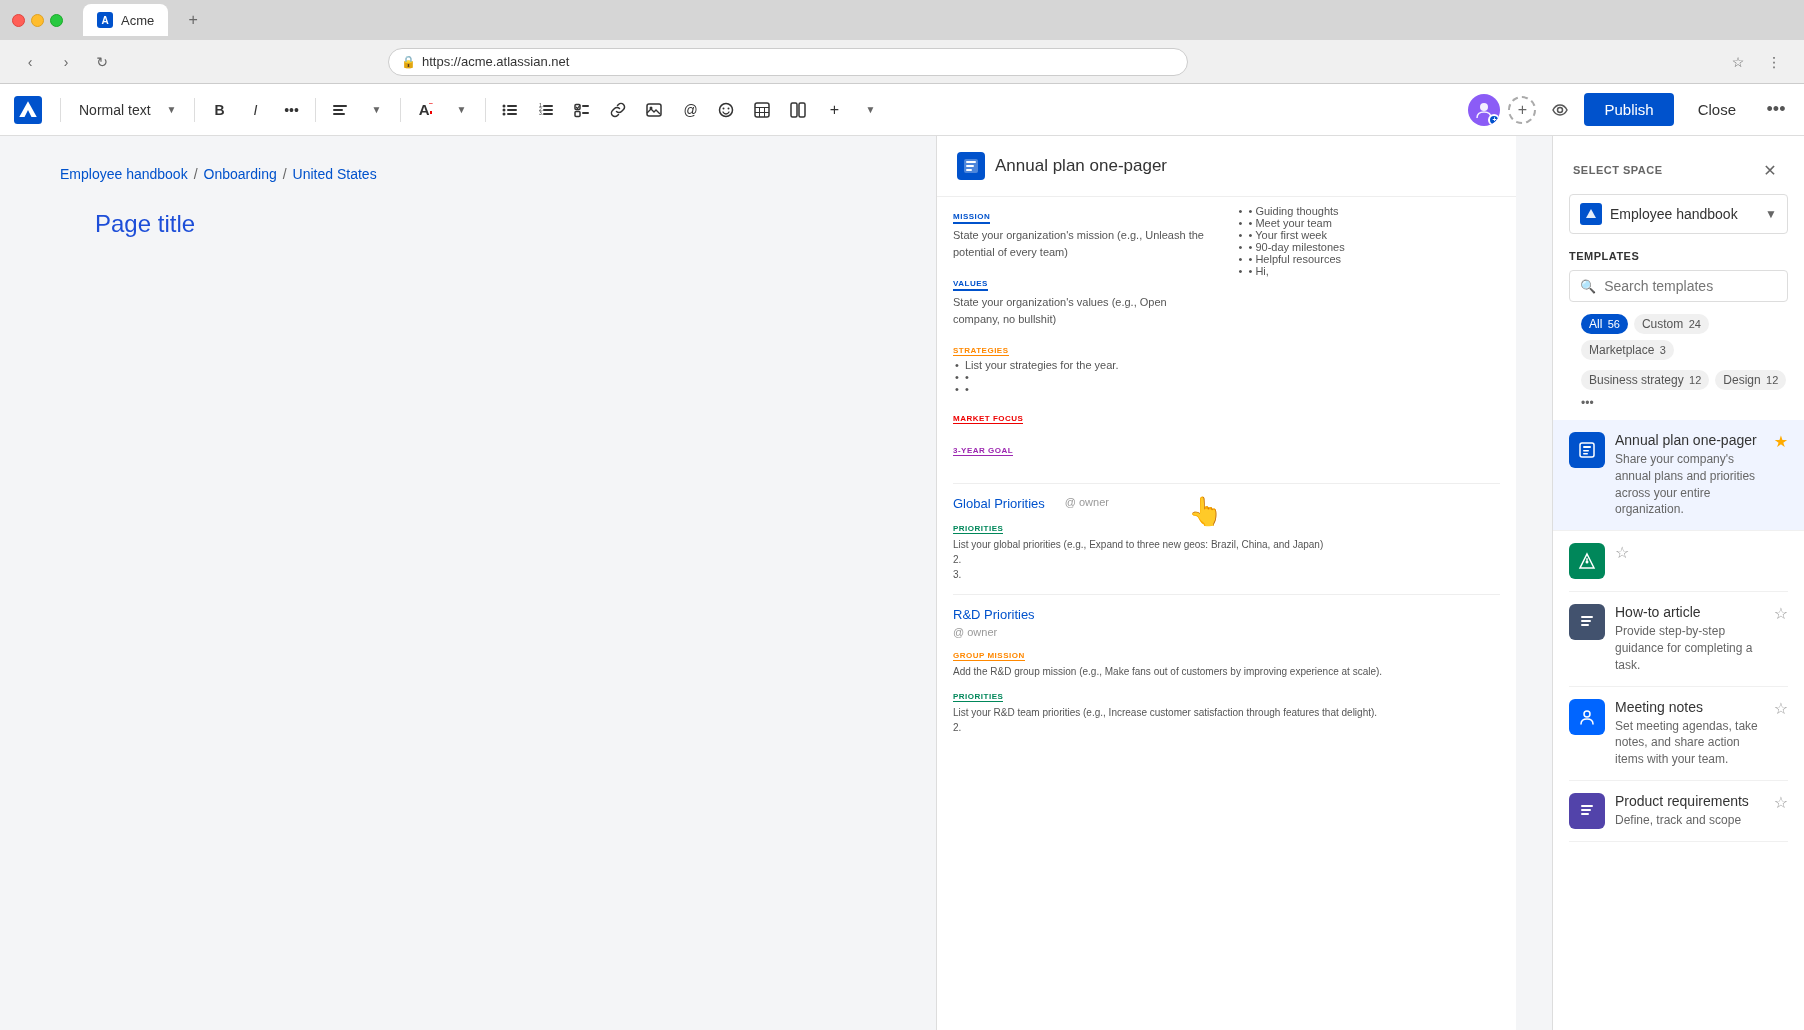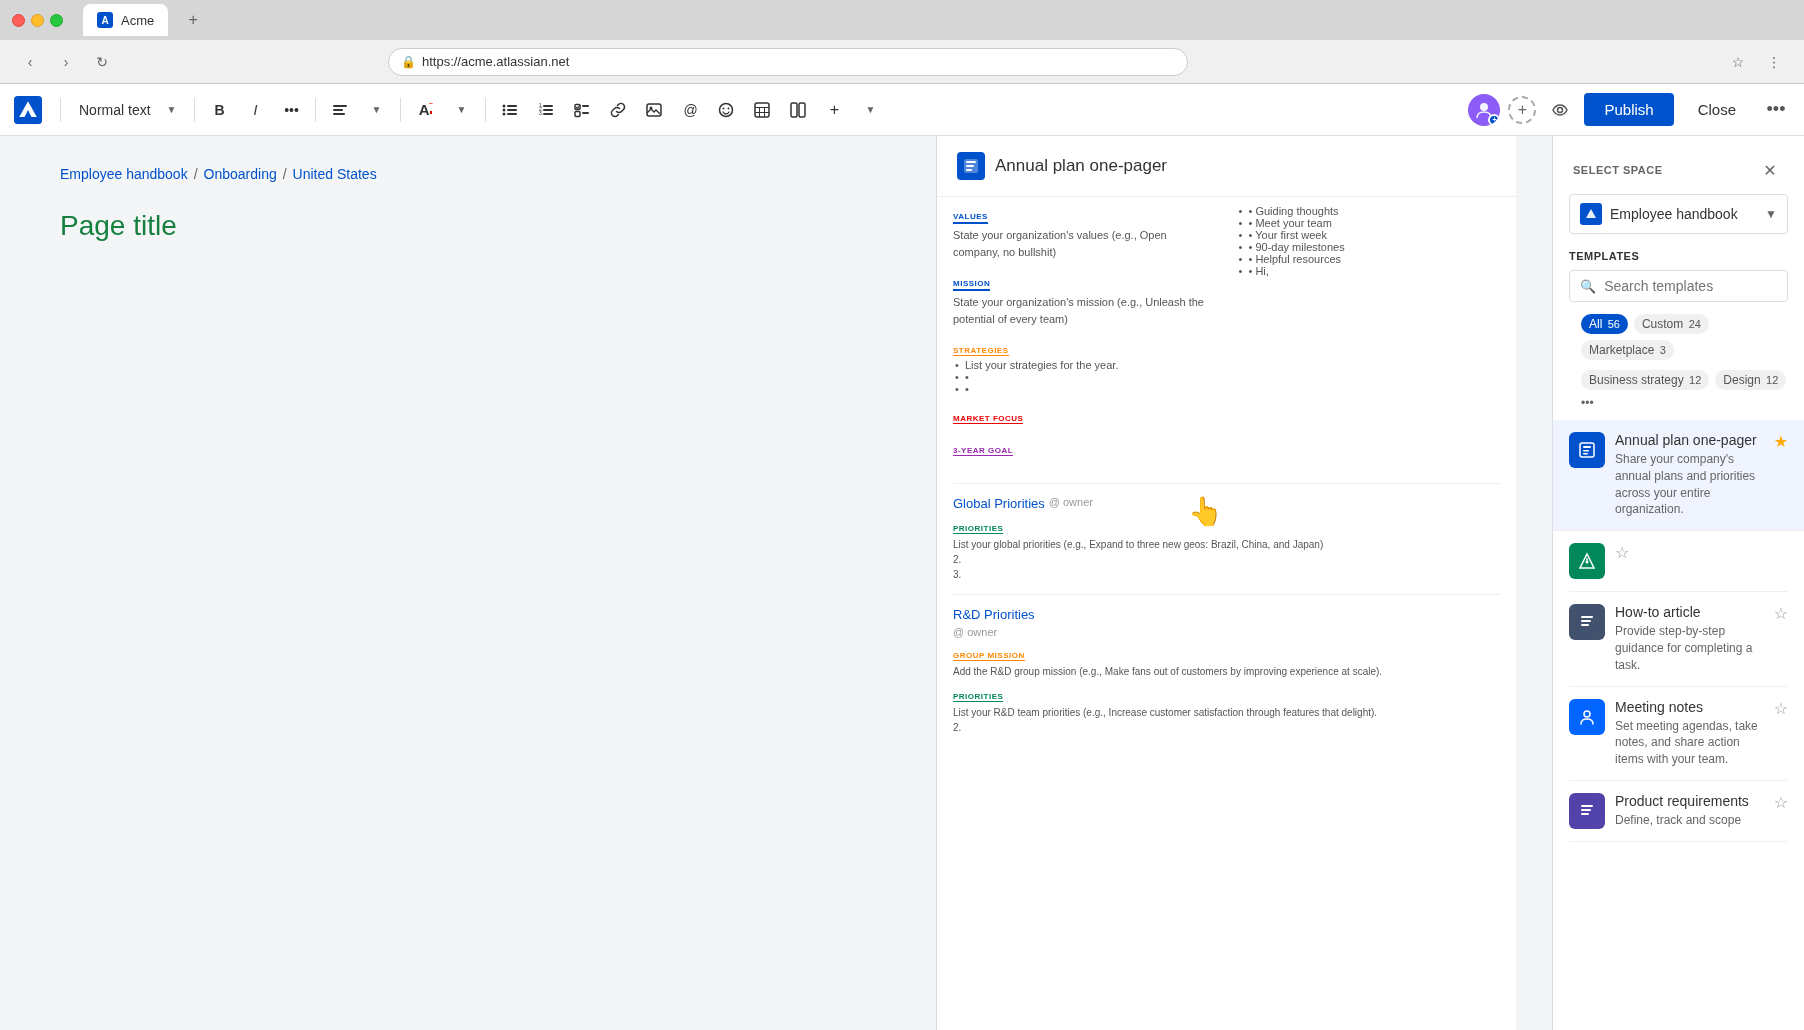--- a/index.html
+++ b/index.html
@@ -43,21 +43,21 @@
     .more-btn { width: 32px; height: 32px; display: flex; align-items: center; justify-content: center; color: #555; font-size: 18px; cursor: pointer; border-radius: 4px; }
 
     
     .main-area { display: flex; height: calc(1030px - 40px - 44px - 52px); background: #f4f5f7; }
 
     
     .editor-area { flex: 1; background: #f4f5f7; overflow-y: auto; padding: 30px 60px; }
     .breadcrumb { display: flex; align-items: center; gap: 6px; font-size: 14px; color: #0052cc; margin-bottom: 28px; }
     .breadcrumb-sep { color: #666; }
     .breadcrumb-item { cursor: pointer; }
-    .page-title-input { font-size: 28px; font-weight: 300; color: #15803d; margin-bottom: 24px; outline: none; border: none; background: transparent; width: 100%; }
+    .page-title-input { font-size: 24px; font-weight: 300; color: #1d4ed8; margin-bottom: 24px; outline: none; border: none; background: transparent; width: 100%; margin-left: 35px; }
     .page-placeholder { font-size: 15px; color: #aaa; line-height: 1.6; }
 
     
     .template-preview { width: 580px; background: white; border-left: 1px solid #ddd; overflow-y: auto; }
     .preview-header { display: flex; align-items: center; padding: 16px 20px; gap: 10px; border-bottom: 1px solid #eee; }
     .preview-icon { width: 28px; height: 28px; background: #0052cc; border-radius: 4px; display: flex; align-items: center; justify-content: center; color: white; font-size: 14px; }
     .preview-title { font-size: 17px; font-weight: 500; color: #333; }
     .preview-body { padding: 16px 20px; }
     .preview-section { margin-bottom: 12px; }
     .preview-label { font-size: 8px; font-weight: bold; color: #0052cc; text-transform: uppercase; letter-spacing: 0.5px; margin-bottom: 3px; border-bottom: 2px solid #0052cc; display: inline-block; padding-bottom: 1px; }
@@ -281,26 +281,26 @@
             <rect x="4" y="8" width="8" height="2" rx="1" fill="white"></rect>
             <rect x="4" y="12" width="6" height="2" rx="1" fill="white"></rect>
           </svg>
       </div>
       <span class="preview-title">Annual plan one-pager</span>
     </div>
     <div class="preview-body" style="padding:8px 16px;">
       <div class="preview-cols">
         <div class="preview-col">
           <div class="preview-section">
+            <div class="preview-label">MISSION</div>
+            <div class="preview-text">State your organization's mission (e.g., Unleash the potential of every team)</div>
+          </div>
+          <div class="preview-section">
             <div class="preview-label">VALUES</div>
             <div class="preview-text">State your organization's values (e.g., Open company, no bullshit)</div>
-          </div>
-          <div class="preview-section">
-            <div class="preview-label">MISSION</div>
-            <div class="preview-text">State your organization's mission (e.g., Unleash the potential of every team)</div>
           </div>
           <div class="preview-section">
             <div class="preview-small-label">STRATEGIES</div>
             <div class="preview-bullet">List your strategies for the year.</div>
             <div class="preview-bullet">•</div>
             <div class="preview-bullet">•</div>
           </div>
           <div class="preview-section">
             <div class="preview-small-label" style="color:#e00;border-color:#e00;">MARKET FOCUS</div>
           </div>
@@ -312,21 +312,21 @@
           <div class="preview-bullet">• Guiding thoughts</div>
           <div class="preview-bullet">• Meet your team</div>
           <div class="preview-bullet">• Your first week</div>
           <div class="preview-bullet">• 90-day milestones</div>
           <div class="preview-bullet">• Helpful resources</div>
           <div class="preview-bullet">• Hi,</div>
         </div>
       </div>
 
       <div style="margin-top: 12px; border-top: 1px solid #eee; padding-top: 12px;">
-        <div style="display:flex; gap:4px; margin-bottom:6px;">
+        <div style="display:flex; gap:20px; margin-bottom:6px;">
           <span class="preview-blue-text">Global Priorities</span>
           <span style="font-size:11px; color:#999;">@ owner</span>
         </div>
         <div class="preview-green-label">PRIORITIES</div>
         <div class="preview-text" style="font-size:10px;">List your global priorities (e.g., Expand to three new geos: Brazil, China, and Japan)</div>
         <div class="preview-text" style="font-size:10px;">2.</div>
         <div class="preview-text" style="font-size:10px;">3.</div>
       </div>
 
       <div style="margin-top: 12px; border-top: 1px solid #eee; padding-top: 12px;">

